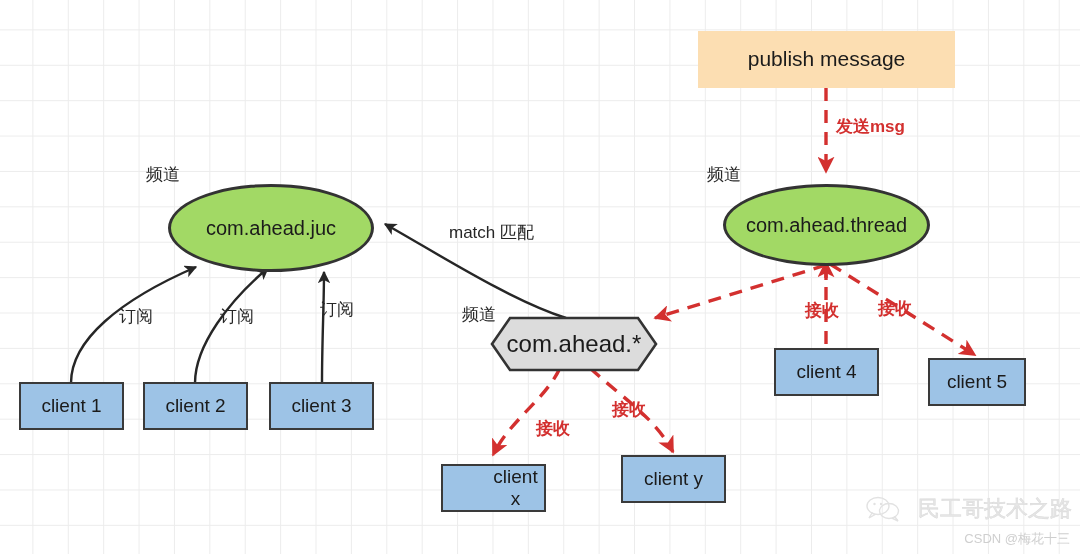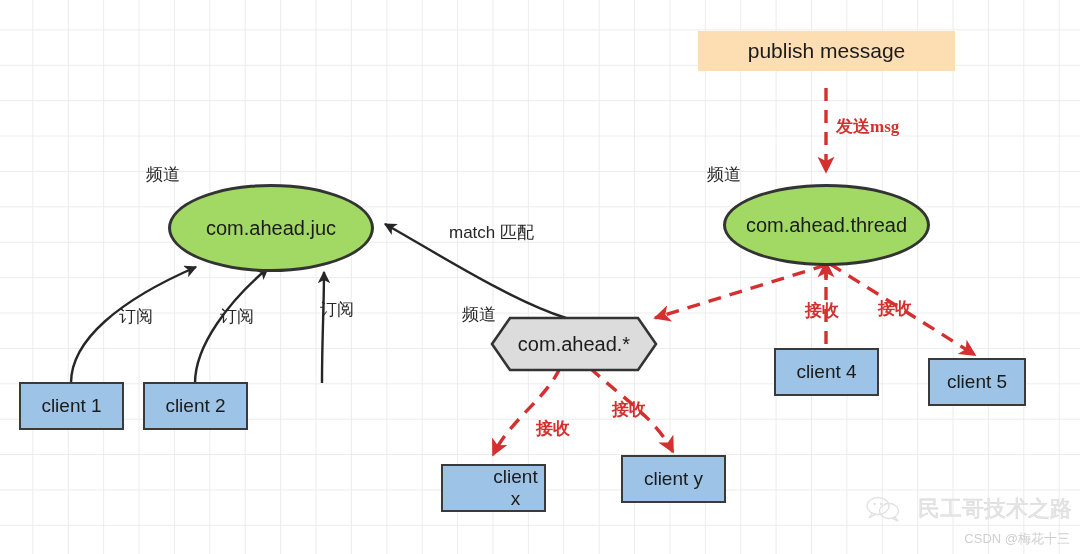--- a/index.html
+++ b/index.html
@@ -46,39 +46,39 @@
     font-size:21px;
   }
   .ellipse-node{
     border:3px solid #333333;
     background:#A2D965;
     border-radius:50%;
     font-size:20px;
   }
   .hex-node{
     background:#DCDCDC;
-    font-size:20px;
+    font-size:24px;
     border:none;
     clip-path:polygon(12% 0%,88% 0%,100% 50%,88% 100%,12% 100%,0% 50%);
   }
   .hex-wrap{position:absolute;}
   .hex-outline{position:absolute;left:0;top:0;}
   .caption{
     position:absolute;
     font-size:17px;
     color:#2a2a2a;
     white-space:nowrap;
   }
   .edge-label{
     position:absolute;
     font-size:17px;
     white-space:nowrap;
   }
   .lbl-black{color:#262626;}
-  .lbl-red{color:#d3302f;font-weight:bold;font-family:Liberation Serif, serif;}
+  .lbl-red{color:#d3302f;font-weight:bold;}
   #watermark{
     position:absolute;
     right:8px;
     bottom:30px;
     display:flex;
     align-items:center;
     gap:18px;
     color:#e2e2e2;
     font-size:22px;
     white-space:nowrap;
@@ -128,21 +128,21 @@
 
     <path d="M 830 264 L 975 355" stroke="#D3302F" stroke-width="3.4" fill="none" stroke-dasharray="13 9" marker-end="url(#arrowRed)"></path>
 
     <path d="M 826 280 L 826 262" stroke="#D3302F" stroke-width="3.4" fill="none" marker-end="url(#arrowRed)"></path>
 
     <path d="M 560 368 C 545 400, 510 420, 493 455" stroke="#D3302F" stroke-width="3.4" fill="none" stroke-dasharray="13 9" marker-end="url(#arrowRed)"></path>
 
     <path d="M 590 368 C 625 400, 655 418, 673 452" stroke="#D3302F" stroke-width="3.4" fill="none" stroke-dasharray="13 9" marker-end="url(#arrowRed)"></path>
   </svg>
 
-  <div class="node pub-node" style="left:698px;top:31px;width:257px;height:40px;">
+  <div class="node pub-node" style="left:698px;top:31px;width:257px;height:57px;">
     <span>publish message</span>
   </div>
 
   <div class="caption" style="left:146px;top:163px;">频道</div>
 
   <div class="node ellipse-node" style="left:168px;top:184px;width:206px;height:88px;">
     <span>com.ahead.juc</span>
   </div>
 
   <div class="caption" style="left:707px;top:163px;">频道</div>
@@ -163,20 +163,23 @@
   </div>
 
   <div class="node rect-node" style="left:19px;top:382px;width:105px;height:48px;">
     <span>client 1</span>
   </div>
 
   <div class="node rect-node" style="left:143px;top:382px;width:105px;height:48px;">
     <span>client 2</span>
   </div>
 
+  <div class="node rect-node" style="left:269px;top:382px;width:105px;height:48px;">
+    <span>client 3</span>
+  </div>
 
   <div class="node rect-node" style="left:774px;top:348px;width:105px;height:48px;justify-content:center;">
     <span>client 4</span>
   </div>
 
   <div class="node rect-node" style="left:928px;top:358px;width:98px;height:48px;">
     <span>client 5</span>
   </div>
 
   <div class="node rect-node" style="left:441px;top:464px;width:105px;height:48px;padding-left:44px;">

